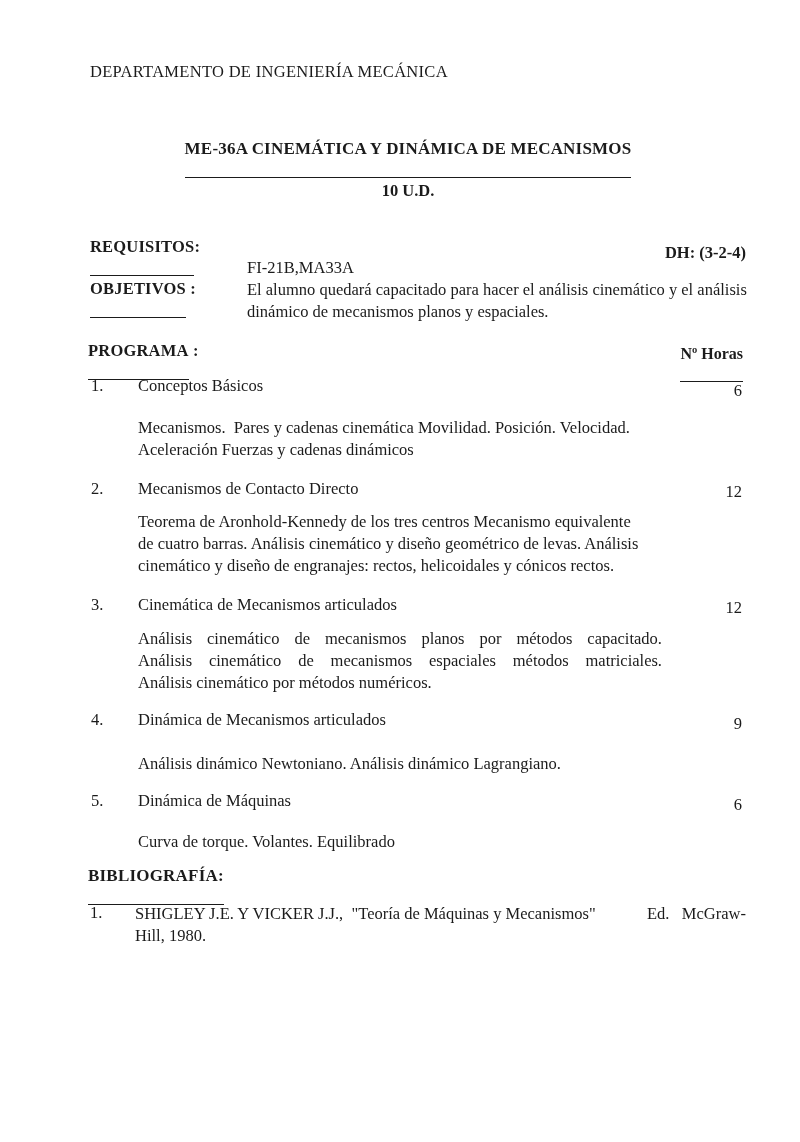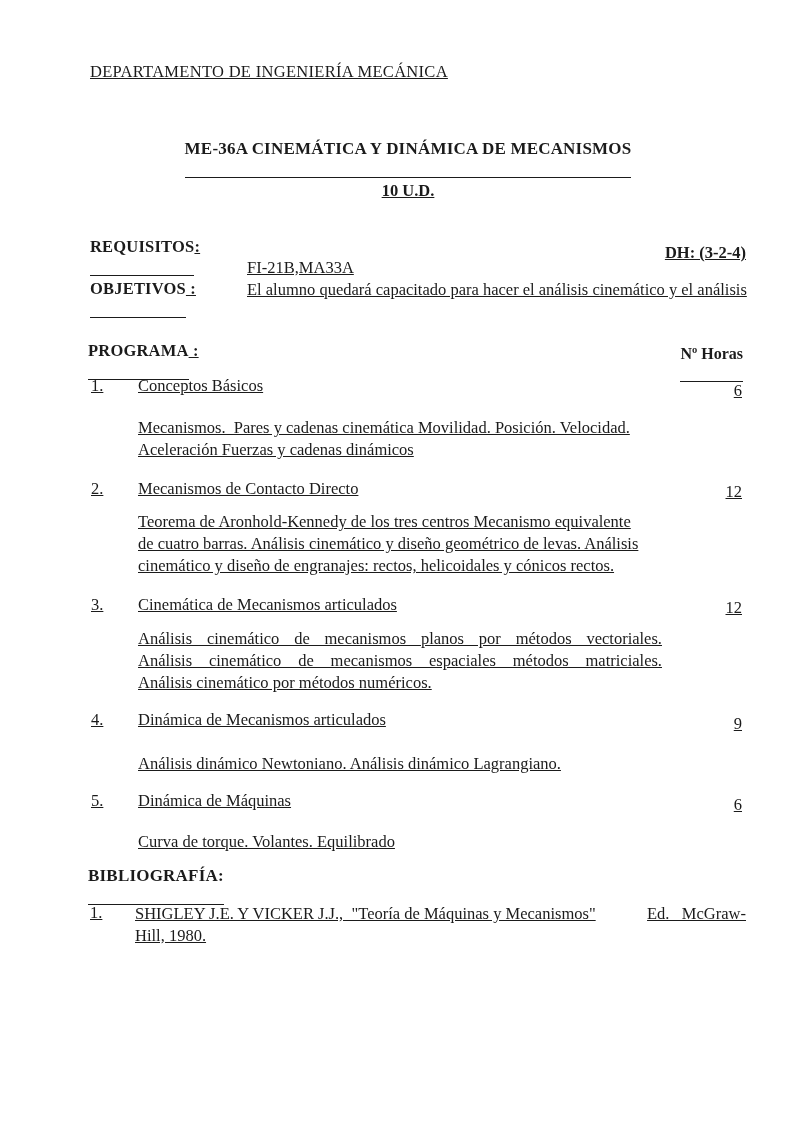--- a/index.html
+++ b/index.html
@@ -9,21 +9,21 @@
   }
   .page {
     position: relative;
     width: 800px;
     height: 1142px;
     background: #ffffff;
     font-family: "Liberation Serif", "DejaVu Serif", serif;
     color: #1b1b1b;
     overflow: hidden;
   }
-  .abs { position: absolute; text-decoration: underline; }
+  .abs { position: absolute; }
   .pre { white-space: pre-wrap; }
   .u {
     border-bottom: 1.8px solid #1b1b1b;
     padding-bottom: 18px;
     display: inline-block;
   }
 
   .department {
     left: 90px; top: 62px;
     font-size: 16.5px;
@@ -99,20 +99,21 @@
 
   <div class="abs credits-wrap">10 U.D.</div>
 
   <div class="abs req-label"><span class="label u">REQUISITOS</span><span class="label">:</span></div>
   <div class="abs req-value">FI-21B,MA33A</div>
   <div class="abs req-dh">DH: (3-2-4)</div>
 
   <div class="abs obj-label"><span class="label u">OBJETIVOS</span><span class="label"> :</span></div>
   <div class="abs obj-text">
     <div class="line">El alumno quedará capacitado para hacer el análisis cinemático y el análisis</div>
+    <div class="line">dinámico de mecanismos planos y espaciales.</div>
   </div>
 
   <div class="abs prog-label"><span class="label u">PROGRAMA</span><span class="label"> :</span></div>
   <div class="abs hours-header"><span class="u">Nº Horas</span></div>
 
   <div class="abs item-number n1">1.</div>
   <div class="abs item-title n1">Conceptos Básicos</div>
   <div class="abs item-hours h1">6</div>
   <div class="abs item-desc d1">
     <div class="line">Mecanismos.  Pares y cadenas cinemática Movilidad. Posición. Velocidad.</div>
@@ -125,21 +126,21 @@
   <div class="abs item-desc d2">
     <div class="line">Teorema de Aronhold-Kennedy de los tres centros Mecanismo equivalente</div>
     <div class="line">de cuatro barras. Análisis cinemático y diseño geométrico de levas. Análisis</div>
     <div class="line">cinemático y diseño de engranajes: rectos, helicoidales y cónicos rectos.</div>
   </div>
 
   <div class="abs item-number n3">3.</div>
   <div class="abs item-title n3">Cinemática de Mecanismos articulados</div>
   <div class="abs item-hours h3">12</div>
   <div class="abs item-desc d3">
-    <div class="line jline">Análisis cinemático de mecanismos planos por métodos vectoriales.</div>
+    <div class="line jline">Análisis cinemático de mecanismos planos por métodos capacitado.</div>
     <div class="line jline">Análisis cinemático de mecanismos espaciales métodos matriciales.</div>
     <div class="line">Análisis cinemático por métodos numéricos.</div>
   </div>
 
   <div class="abs item-number n4">4.</div>
   <div class="abs item-title n4">Dinámica de Mecanismos articulados</div>
   <div class="abs item-hours h4">9</div>
   <div class="abs item-desc d4">
     <div class="line">Análisis dinámico Newtoniano. Análisis dinámico Lagrangiano.</div>
   </div>

